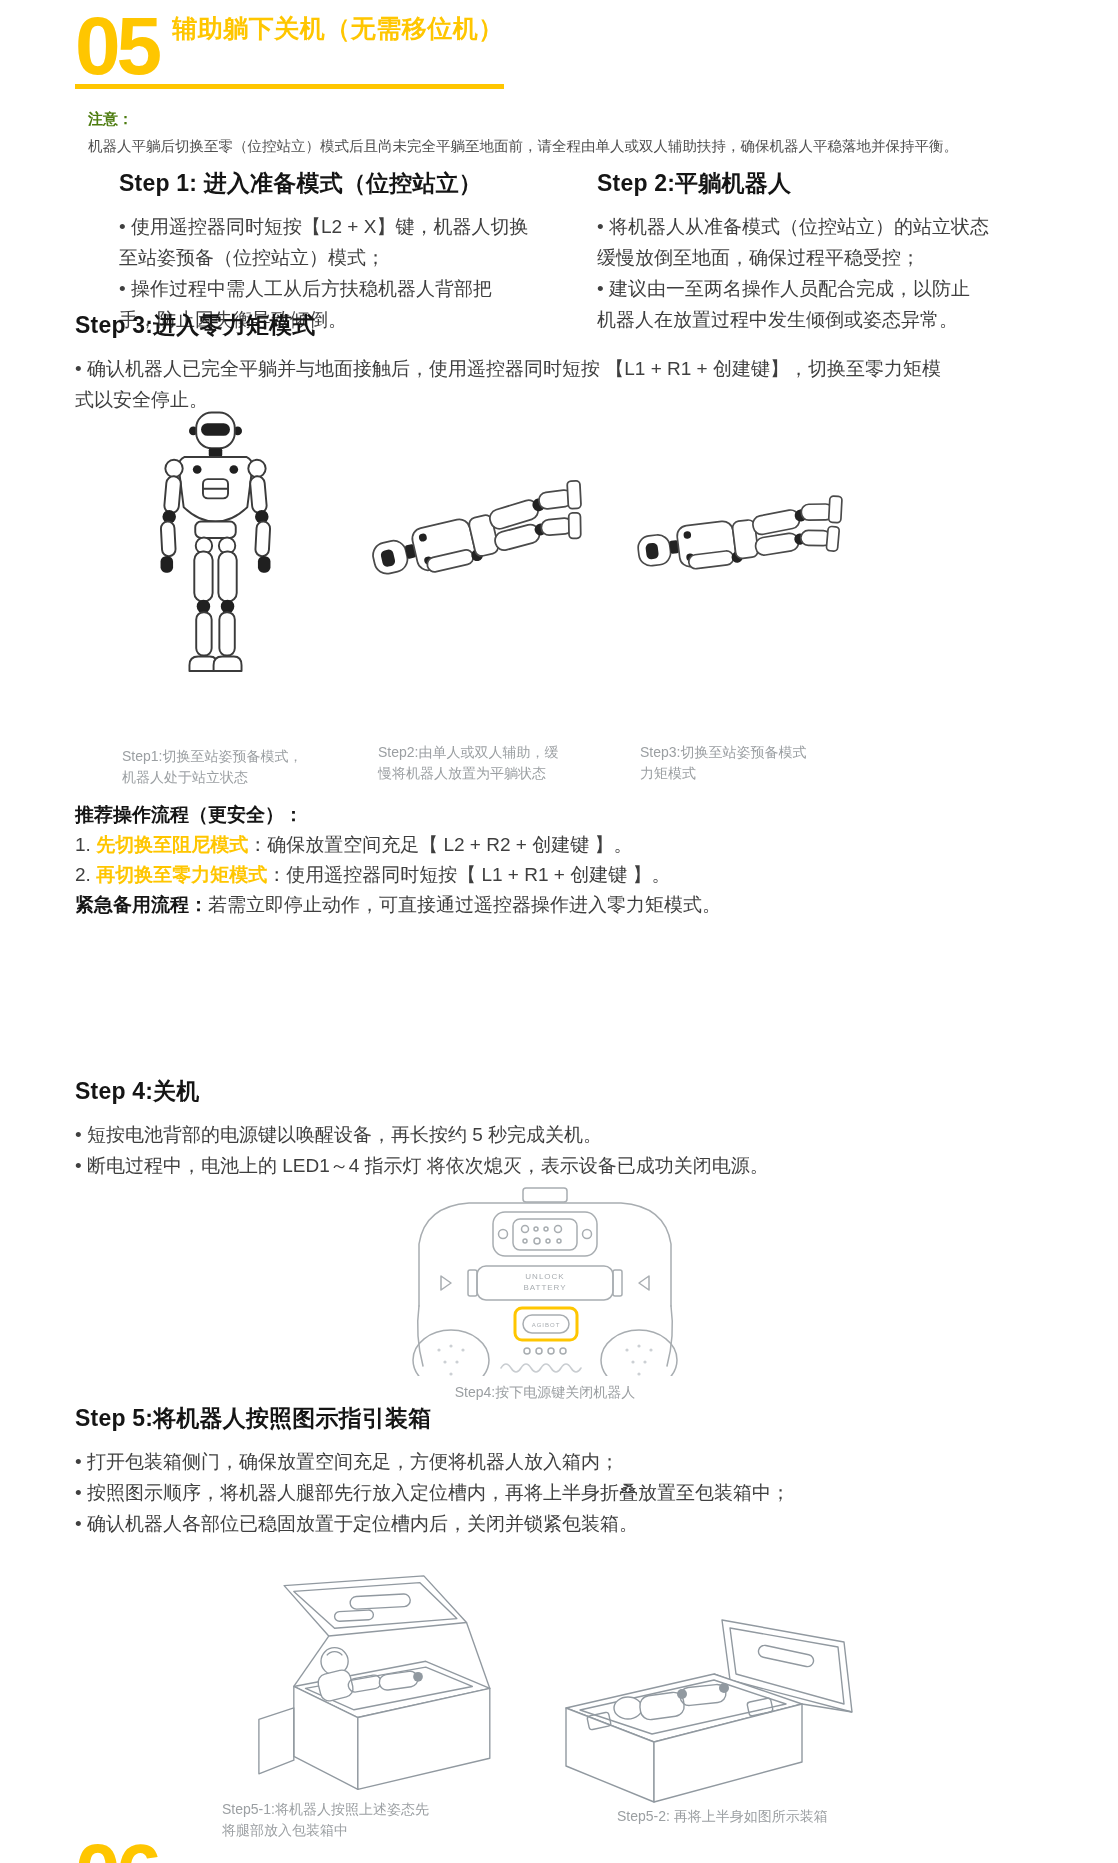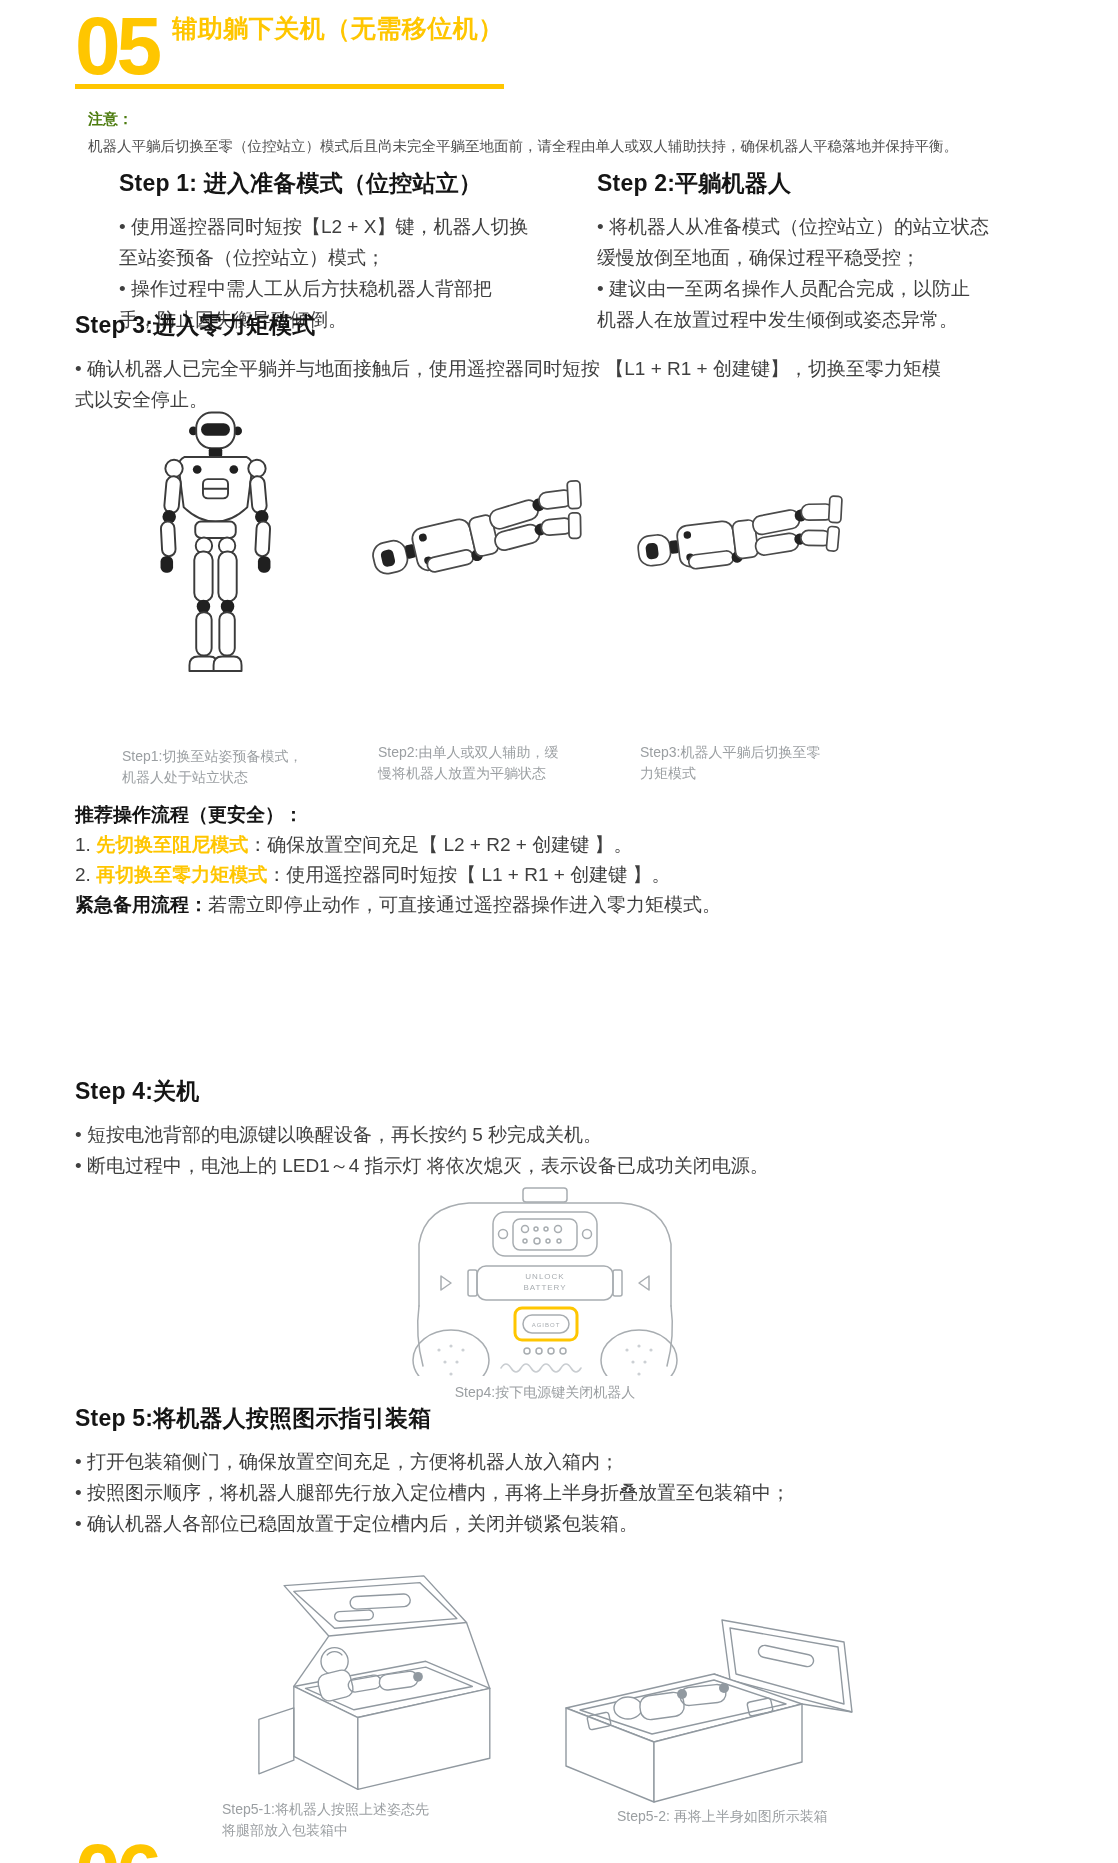--- a/index.html
+++ b/index.html
@@ -175,21 +175,21 @@
       <rect x="214" y="48" width="13" height="28" rx="4" transform="rotate(10 220 62)"></rect>
       <rect x="208" y="80" width="12" height="26" rx="4" transform="rotate(12 214 93)"></rect>
     </g>
   </svg>
 </div>
 
 <div class="abs fig-caption cap1">Step1:切换至站姿预备模式，
 机器人处于站立状态</div>
 <div class="abs fig-caption cap2">Step2:由单人或双人辅助，缓
 慢将机器人放置为平躺状态</div>
-<div class="abs fig-caption cap3">Step3:机器人平躺后切换至零
+<div class="abs fig-caption cap3">Step3:切换至站姿预备模式
 力矩模式</div>
 
 <div class="abs recommended">
   <div class="rec-title">推荐操作流程（更安全）：</div>
   <div><span>1. </span><span class="rec-hl">先切换至阻尼模式</span><span>：确保放置空间充足【 L2 + R2 + 创建键 】。</span></div>
   <div><span>2. </span><span class="rec-hl">再切换至零力矩模式</span><span>：使用遥控器同时短按【 L1 + R1 + 创建键 】。</span></div>
   <div><span class="rec-em-label">紧急备用流程：</span><span>若需立即停止动作，可直接通过遥控器操作进入零力矩模式。</span></div>
 </div>
 
 <div class="abs step4">

